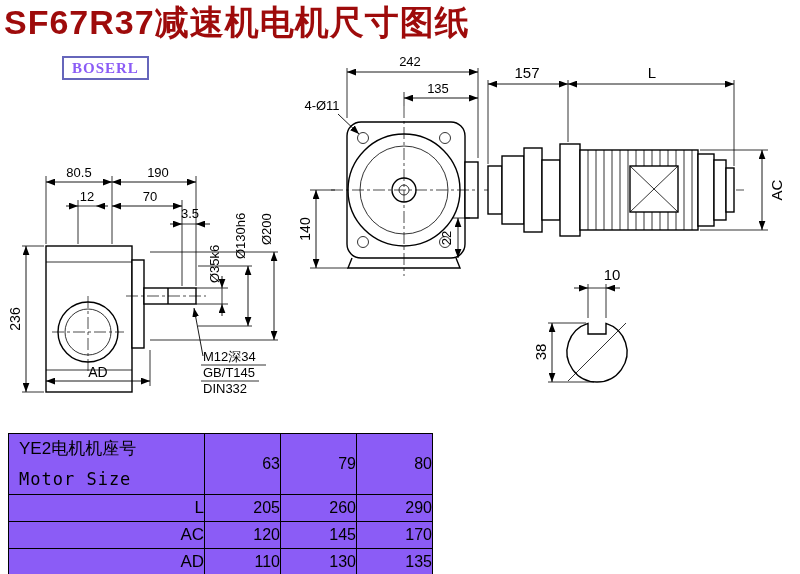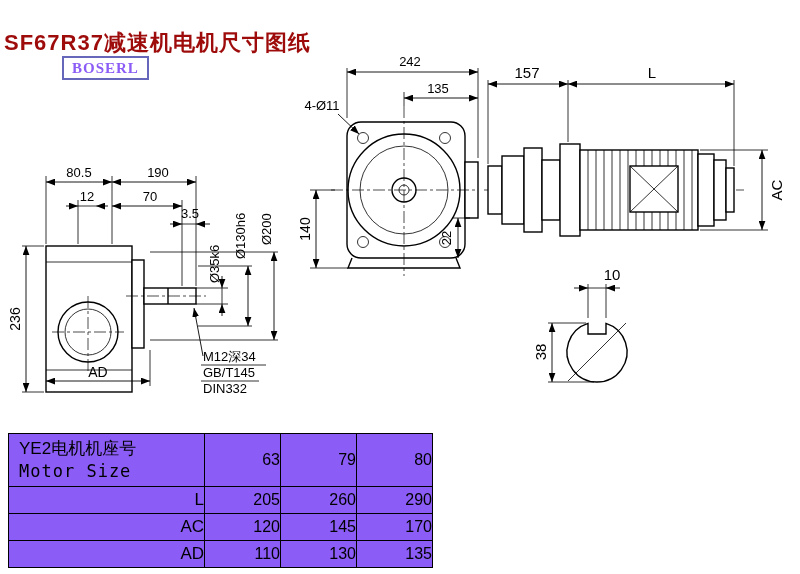--- a/index.html
+++ b/index.html
@@ -1,20 +1,20 @@
 <!DOCTYPE html>
 <html><head>
 <meta charset="utf-8">
 <style>
   *{margin:0;padding:0;box-sizing:border-box;}
   html,body{background:#fff;}
   .page{position:relative;width:800px;height:574px;background:#fff;overflow:hidden;
         font-family:"Liberation Sans",sans-serif;}
   .title{position:absolute;left:4px;top:0px;font-family:"Liberation Sans",sans-serif;
-         font-weight:bold;font-size:22px;color:#9e0b0b;letter-spacing:1px;white-space:nowrap;margin-top:28px;}
+         font-weight:bold;font-size:34px;color:#9e0b0b;letter-spacing:1px;white-space:nowrap;}
   .logo{position:absolute;left:62px;top:56px;border:2px solid #6666bb;background:#fff;
         padding:0 8px;line-height:20px;}
   .logo span{font-family:"Liberation Serif",serif;font-weight:bold;font-size:15px;
              color:#8b5cf6;letter-spacing:1px;}
   .drawing{position:absolute;left:0;top:0;}
 
   
   .ol{fill:#fff;stroke:#000;stroke-width:1.4;}
   .on{fill:none;stroke:#000;stroke-width:1.4;}
   .tn{fill:none;stroke:#000;stroke-width:0.8;}
@@ -27,21 +27,21 @@
 
   
   .size-table{position:absolute;left:8px;top:433px;border-collapse:collapse;
               table-layout:fixed;background:#8b5cf6;}
   .size-table td,.size-table th{border:1.5px solid #000;color:#000;text-align:right;
               vertical-align:middle;font-weight:normal;}
   .size-table .num{font:16px "Liberation Sans",sans-serif;height:27px;}
   .size-table .rowlbl{font:17px "Liberation Sans",sans-serif;height:27px;}
   .size-table .hdr{text-align:left;padding:3px 0 3px 10px;}
   .hdr .cn{font:17px "Liberation Sans",sans-serif;line-height:23px;}
-  .hdr .en{font:17px "DejaVu Sans Mono","Liberation Mono",monospace;line-height:23px;letter-spacing:1px;}
+  .hdr .en{font:17px "DejaVu Sans Mono","Liberation Mono",monospace;line-height:23px;letter-spacing:1px;margin-top:8px;}
 </style>
 </head>
 <body>
 
 <div class="page">
 
   <h1 class="title">SF67R37减速机电机尺寸图纸</h1>
 
   <div class="logo">
     <span>BOSERL</span>

